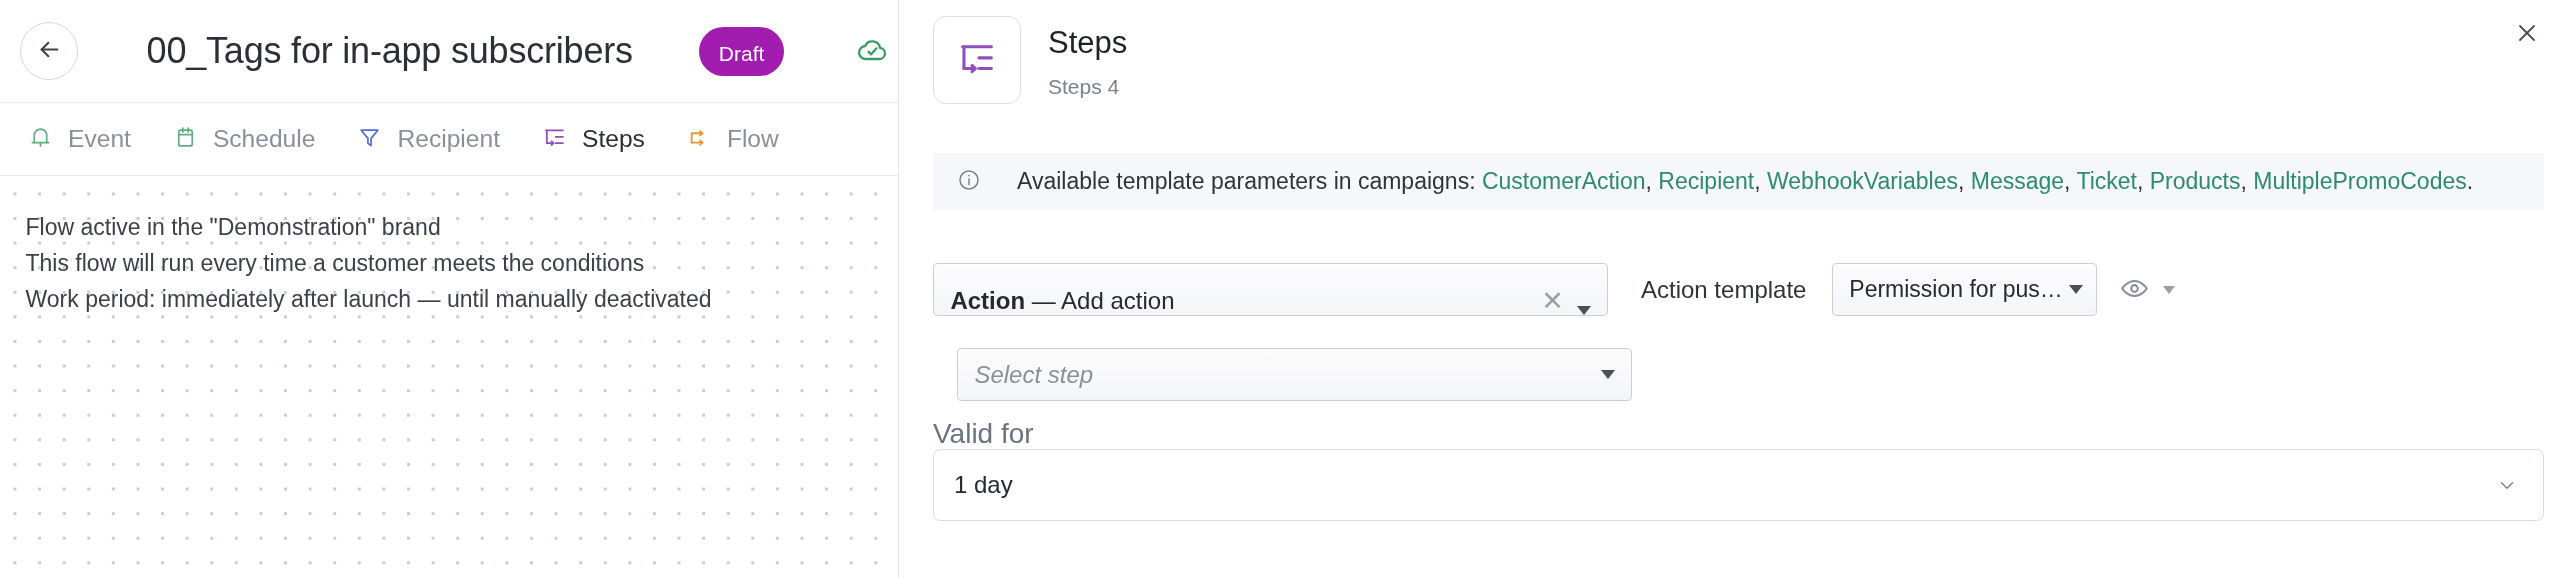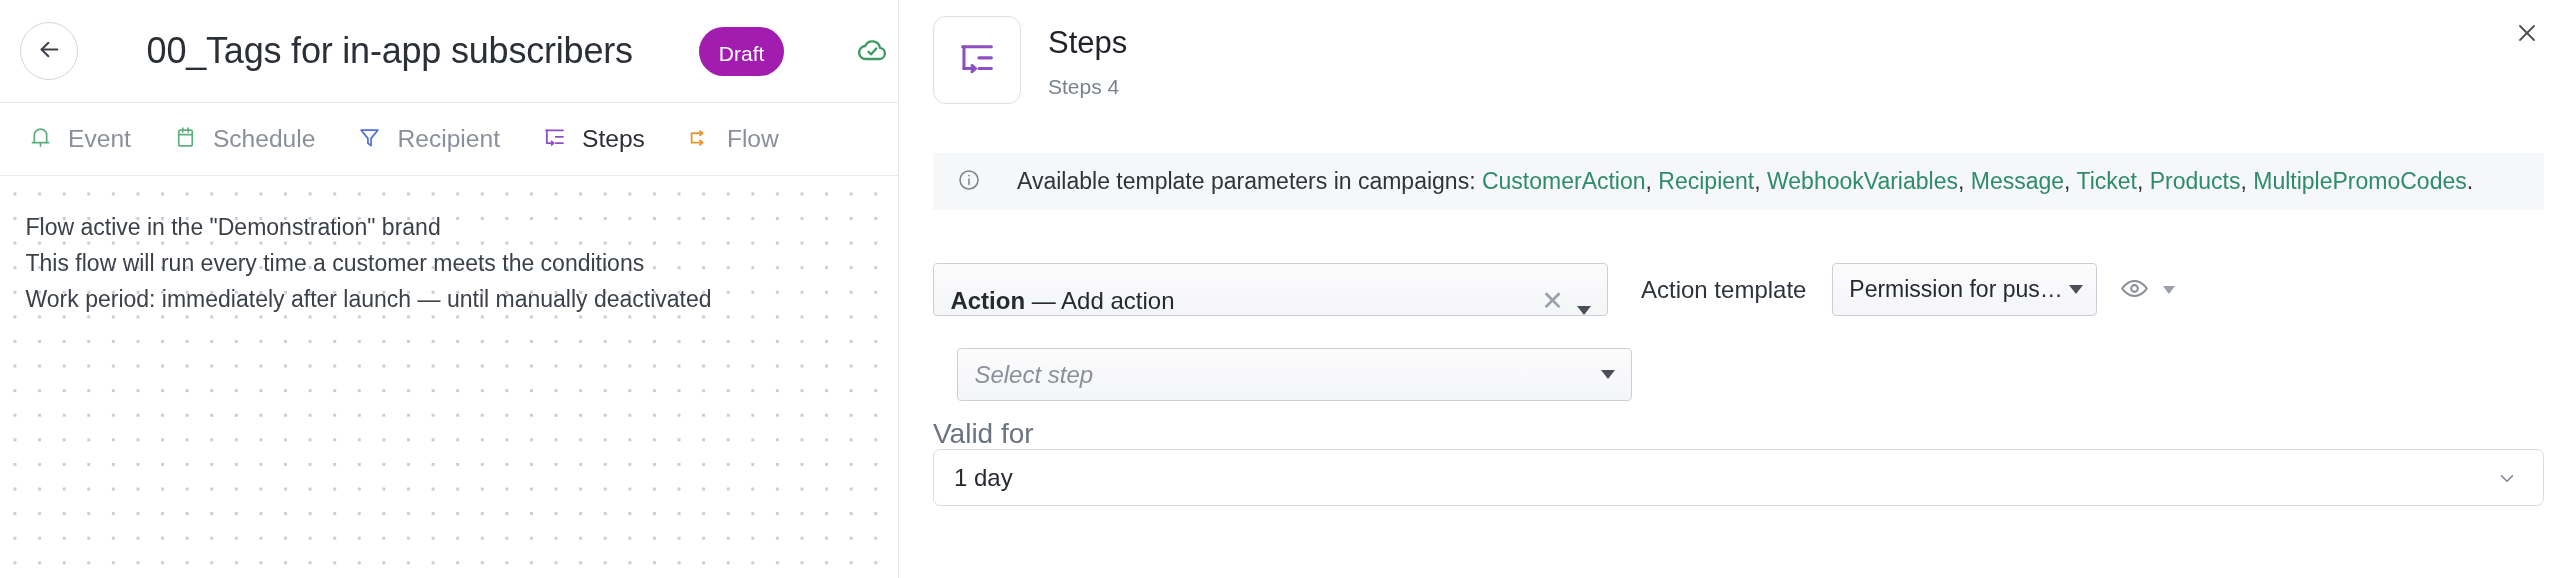--- a/index.html
+++ b/index.html
@@ -195,21 +195,21 @@
     margin-left: 24px;
   }
   .step-select .ph { font-size: 24px; color: #8a9099; font-style: italic; flex: 1; }
 
   .validfor-label {
     position: absolute; left: 34px; top: 418px;
     font-size: 28px; color: #6b7280;
   }
   .validfor-select {
     position: absolute; left: 34px; top: 449px;
-    width: 1611px; height: 57px;
+    width: 1611px; height: 72px;
     border: 1.8px solid #d6dce3; border-radius: 7.3px;
     background: #fff;
     display: flex; align-items: center;
     padding: 0 25.5px 0 20px;
     cursor: pointer;
   }
   .validfor-select .val { font-size: 24px; color: #26292f; flex: 1; }
   .chev-thin svg { width: 22px; height: 22px; display: block; }
 </style>
 </head>

